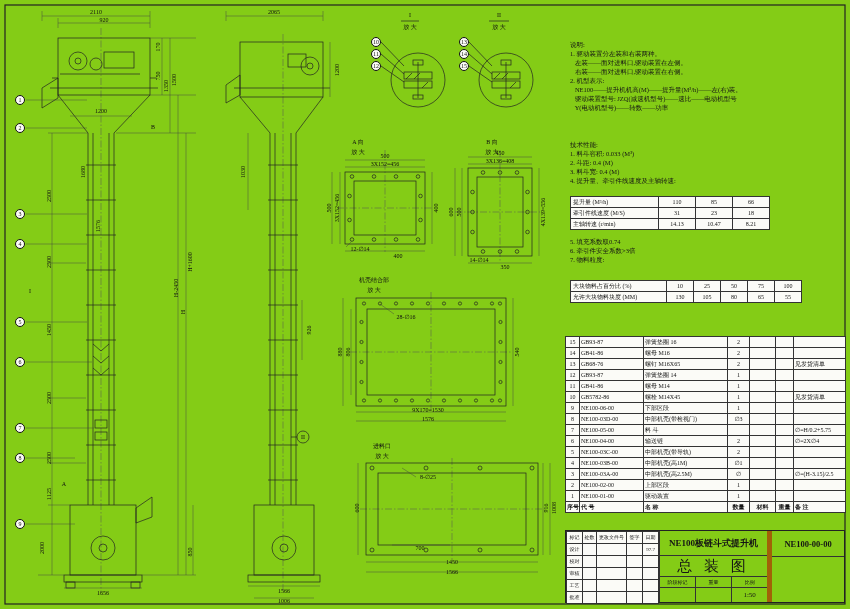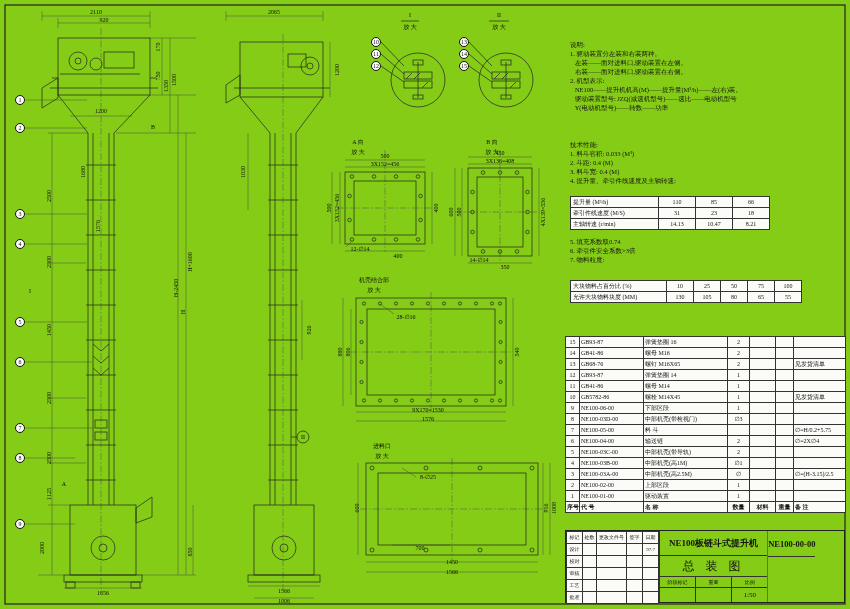--- a/index.html
+++ b/index.html
@@ -22,27 +22,27 @@
   .bom td{height:11px}
   .bom .hdr td{text-align:center;font-weight:bold}
   .bom td:nth-child(2),.bom td:nth-child(3),.bom td:nth-child(7){text-align:left}
   .titleblock{position:absolute;border:1.2px solid #222;display:flex}
   .tb-left table{width:92px}
   .tb-left td{font-size:5px;height:11px}
   .tb-mid{width:110px;border-left:1px solid #333;display:flex;flex-direction:column}
   .tb-title1{height:25px;border-bottom:1px solid #333;display:flex;align-items:center;
              justify-content:center;font-size:9px;font-weight:bold;white-space:nowrap}
   .tb-title2{height:21px;border-bottom:1px solid #333;display:flex;align-items:center;
-             justify-content:center;font-size:12px;letter-spacing:4px}
+             justify-content:center;font-size:15px;letter-spacing:4px}
   .tb-scalerow{flex:1;display:flex}
   .tb-scalerow>div{flex:1;border-right:1px solid #333;display:flex;flex-direction:column}
   .tb-scalerow>div:last-child{border-right:none}
   .tb-scalerow .cap{font-size:5px;border-bottom:1px solid #333;text-align:center;height:11px;line-height:11px}
   .tb-scalerow .val{flex:1;font-size:7px;text-align:center;display:flex;align-items:center;justify-content:center}
-  .tb-right{width:78px;border-left:1px solid #a16207;display:flex;flex-direction:row}
+  .tb-right{width:78px;border-left:5px solid #a16207;display:flex;flex-direction:column}
   .tb-dno{height:26px;border-bottom:1px solid #333;display:flex;align-items:center;
           justify-content:center;font-size:8.5px;font-weight:bold}
   .tb-ptype{flex:1;display:flex;align-items:center;justify-content:center;font-size:11px;letter-spacing:5px}
 </style>
 </head>
 <body>
 
 <div class="sheet">
 
   <svg class="art" width="850" height="609" viewBox="0 0 850 609">

